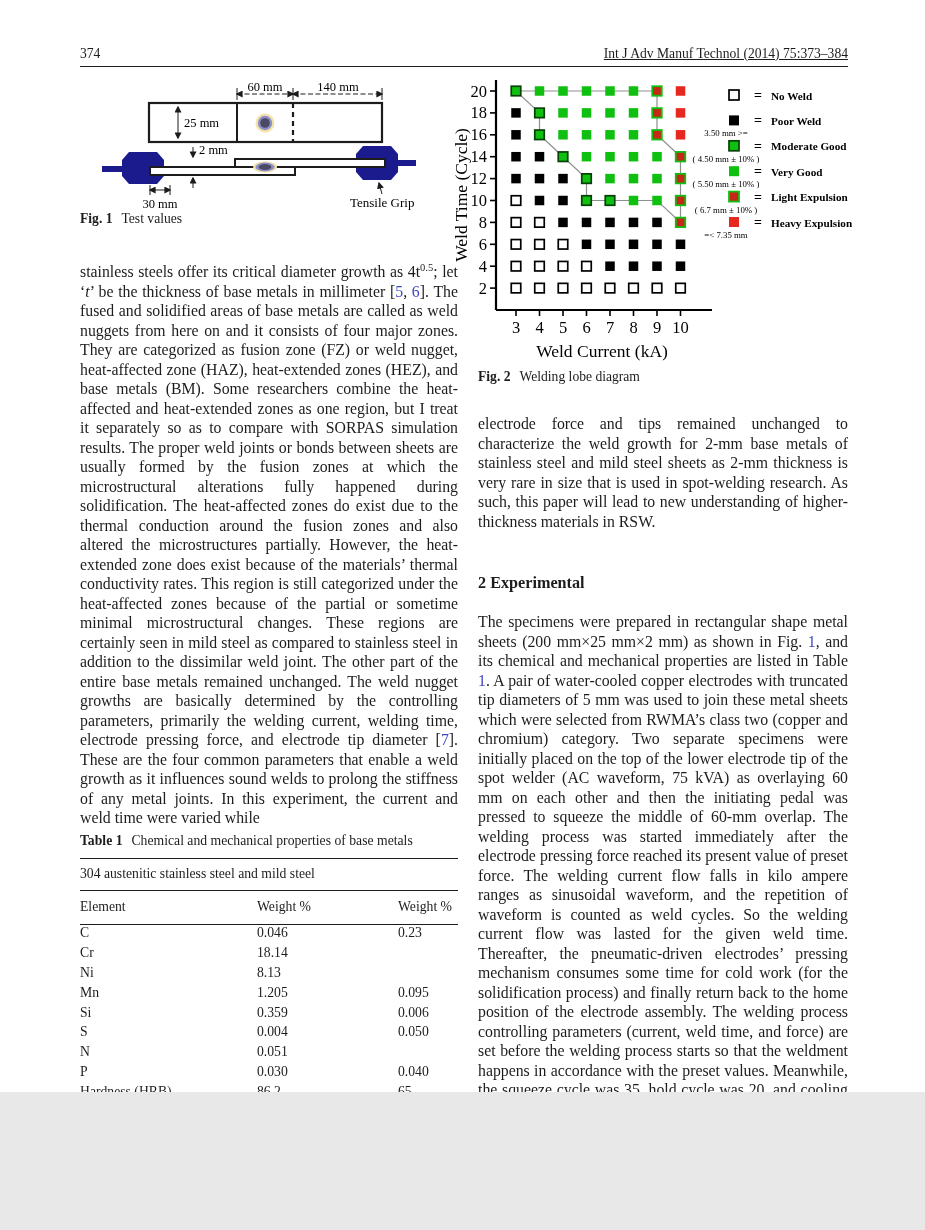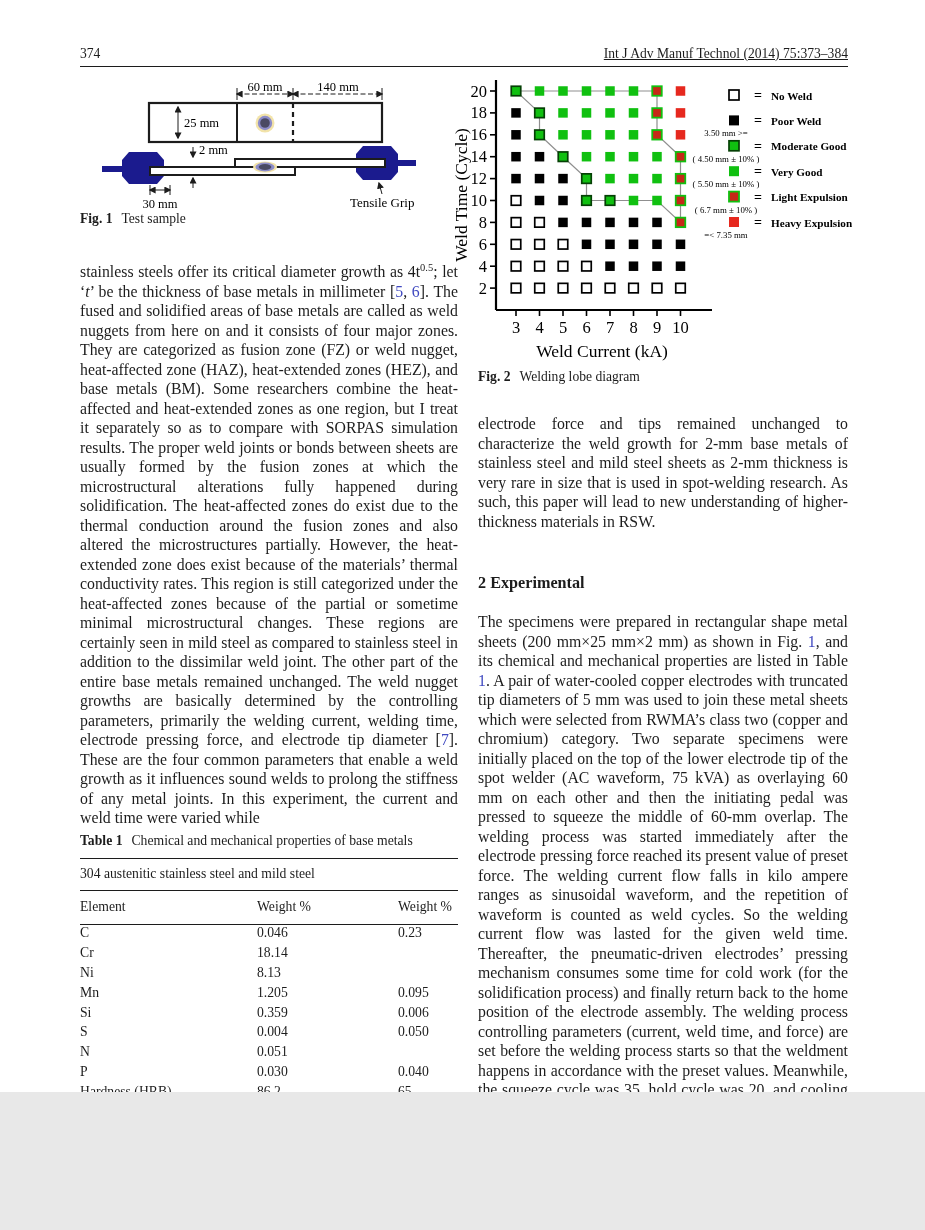--- a/index.html
+++ b/index.html
@@ -98,21 +98,21 @@
 
       <line x1="62" y1="110" x2="82" y2="110" stroke="#1c1c1c" stroke-width="1" marker-start="url(#arr)" marker-end="url(#arr)"></line>
       <line x1="62" y1="105" x2="62" y2="115" stroke="#1c1c1c" stroke-width="1"></line>
       <line x1="82" y1="105" x2="82" y2="115" stroke="#1c1c1c" stroke-width="1"></line>
       <text x="72" y="128" font-size="12.5" text-anchor="middle">30 mm</text>
 
       <line x1="294" y1="114" x2="291" y2="103" stroke="#1c1c1c" stroke-width="1" marker-end="url(#arr)"></line>
       <text x="262" y="127" font-size="13">Tensile Grip</text>
     </svg>
   </div>
-  <div class="fig1-cap"><span class="fig-cap-label">Fig. 1</span><span>Test sample</span></div>
+  <div class="fig1-cap"><span class="fig-cap-label">Fig. 1</span><span>Test values</span></div>
 
   <div class="fig2-wrap">
     <svg id="lobe-chart" width="449" height="292" viewBox="0 0 449 292">
         <line x1="42" y1="6" x2="42" y2="236" stroke="#000000" stroke-width="2.2"></line>
         <line x1="42" y1="236" x2="258" y2="236" stroke="#000000" stroke-width="2.2"></line>
         <line x1="36" y1="17" x2="42" y2="17" stroke="#000000" stroke-width="1.6"></line>
         <text x="33" y="22.5" font-size="16.5" text-anchor="end">20</text>
         <line x1="36" y1="38.9" x2="42" y2="38.9" stroke="#000000" stroke-width="1.6"></line>
         <text x="33" y="44.4" font-size="16.5" text-anchor="end">18</text>
         <line x1="36" y1="60.8" x2="42" y2="60.8" stroke="#000000" stroke-width="1.6"></line>

